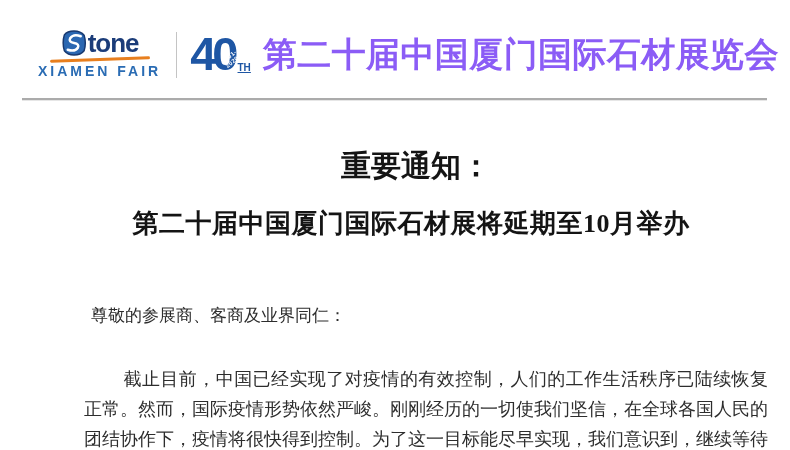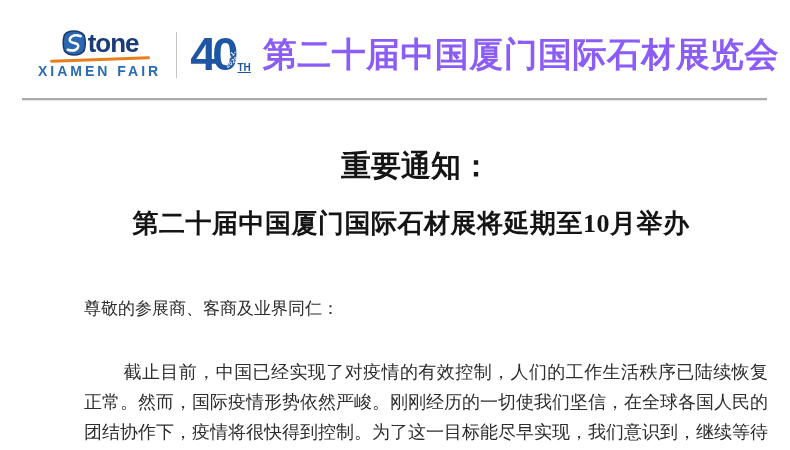--- a/index.html
+++ b/index.html
@@ -135,21 +135,21 @@
 
   
   .letter {
     position: absolute;
     top: 297px;
     left: 84px;
     width: 684px;
     color: #2d2d2d;
   }
   .salutation {
-    margin: 0;
+    margin: 7px;
     font-size: 17px;
     line-height: 24px;
   }
   .para {
     margin: 36px 0 0 0;
     font-size: 18px;
     line-height: 30px;
     text-align: justify;
     text-indent: 2.2em;
   }

